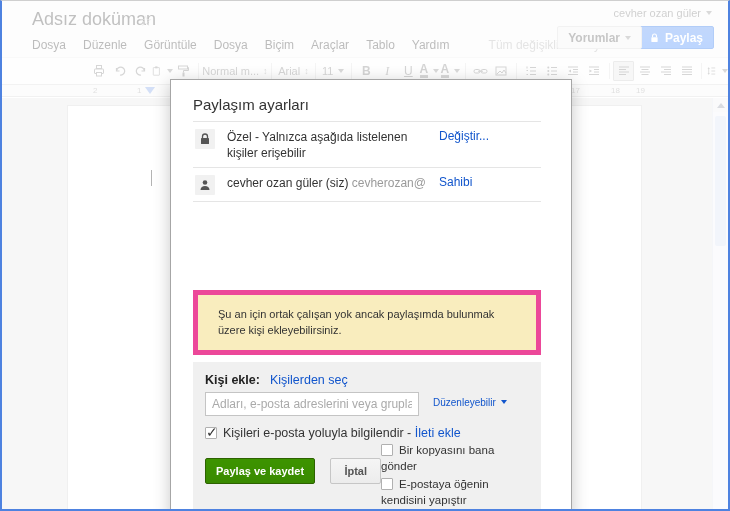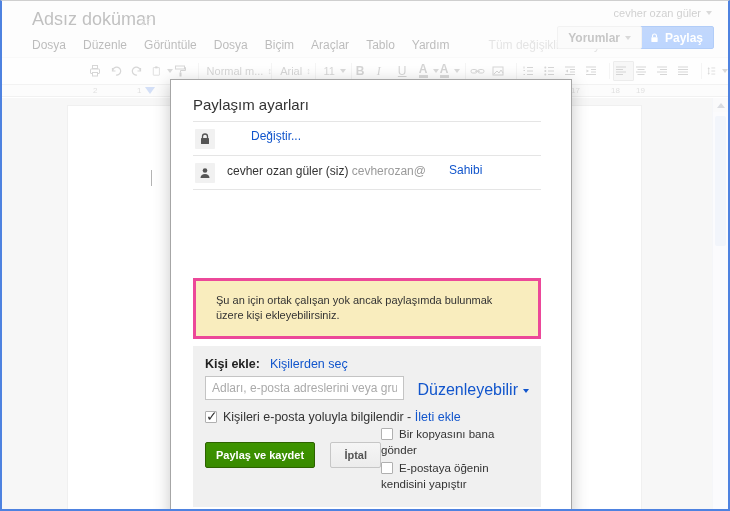--- a/index.html
+++ b/index.html
@@ -20,21 +20,21 @@
   .menubar span{margin-right:17px;cursor:default;margin-top:37px;}
   .save-status{color:#b5b5b5;margin-left:22px;}
   .hbtn{position:absolute;top:25px;height:23px;font-size:12px;font-weight:bold;border-radius:2px;
         display:flex;align-items:center;padding:0 10px;}
   .btn-comments{right:86px;background:#f5f5f5;border:1px solid #dcdcdc;color:#666;}
   .btn-share{right:14px;background:linear-gradient(#5a95f5,#4d90fe);border:1px solid #3079ed;color:#fff;gap:5px;}
   
   .toolbar{position:absolute;left:0;top:56px;right:0;height:28px;background:#fbfbfb;
            border-top:1px solid #efefef;border-bottom:1px solid #dcdcdc;
            display:flex;align-items:center;padding-left:86px;color:#8a8a8a;}
-  .tb{display:flex;align-items:center;height:20px;min-width:21px;cursor:pointer;}
+  .tb{display:flex;align-items:center;justify-content:center;height:20px;min-width:21px;cursor:pointer;}
   .tb svg{display:block;}
   .sep{width:1px;height:16px;background:#e2e2e2;margin:0 4px;}
   .dd{font-size:11px;color:#8f8f8f;padding:0 4px;white-space:nowrap;}
   .updn{font-size:9px;color:#aaa;margin-left:4px;}
   .ltr{font-size:12px;font-weight:bold;color:#8c8c8c;}
   .ltr.i{font-style:italic;font-weight:normal;font-family:"Liberation Serif",serif;}
   .ltr.u{text-decoration:underline;font-weight:normal;}
   .abar{border-bottom:3px solid #9a9a9a;line-height:11px;}
   .sel{background:#eaeaea;border:1px solid #ccc;border-radius:1px;}
   
@@ -57,32 +57,32 @@
        border:1px solid #a6a6a6;box-shadow:0 4px 16px rgba(0,0,0,0.22);font-size:12px;color:#333;}
   .dlg-in{margin:16px 30px 0 22px;}
   .dlg-title{font-size:15px;color:#333;}
   .access-h{margin-top:23px;font-size:12px;color:#333;}
   .rows{margin-top:8px;border-top:1px solid #e5e5e5;}
   .row{display:flex;align-items:flex-start;padding:7px 0 6px 2px;border-bottom:1px solid #e5e5e5;}
   .icoBox{width:20px;height:20px;background:#f1f1f1;border-radius:1px;display:flex;align-items:center;
           justify-content:center;flex:0 0 20px;margin-right:12px;}
   .row-text{flex:0 0 198px;line-height:1.35;}
   .gmail{color:#9a9a9a;}
-  .row-action{margin-left:24px;}
+  .row-action{margin-left:14px;}
   a.lnk{color:#15c;text-decoration:none;cursor:pointer;}
   .spacer{height:88px;}
-  .notice{background:#f9edbe;border:3px solid #ec4899;padding:12px 20px;font-size:11px;color:#333;line-height:1.4;}
+  .notice{background:#f9edbe;border:5px solid #ec4899;padding:12px 20px;font-size:11px;color:#333;line-height:1.4;}
   .gray{margin-top:7px;background:#f0f0f0;padding:11px 12px 13px;}
   .kadd{font-size:12.5px;}
   .kadd b{color:#222;}
   .kadd .lnk{margin-left:10px;}
   .irow{display:flex;margin-top:5px;}
   .inp{width:214px;height:24px;border:1px solid #c4c4c4;background:#fff;padding:2px 6px;font-size:12px;color:#333;}
   .inp::placeholder{color:#aaa;}
-  .perm{margin:5px 0 0 14px;font-size:16px;white-space:nowrap;}
+  .perm{margin:5px 0 0 14px;font-size:10px;white-space:nowrap;}
   .perm .caret{border-top-color:#15c;}
   .chkrow{margin-top:10px;font-size:12.5px;}
   .cb{display:inline-block;width:12px;height:12px;border:1px solid #b0b0b0;background:#fff;border-radius:1px;
       vertical-align:-2px;margin-right:6px;position:relative;}
   .cb.on::after{content:"✓";position:absolute;left:0;top:-4px;font-size:14px;color:#333;}
   .bottom{display:flex;margin-top:2px;}
   .btns{margin-top:16px;white-space:nowrap;}
   .btn-green{display:inline-block;background:linear-gradient(#3d9400,#398a00);border:1px solid #2d6200;
              color:#fff;font-size:11px;font-weight:bold;padding:6px 10px;border-radius:2px;cursor:pointer;}
   .btn-cancel{display:inline-block;background:linear-gradient(#f5f5f5,#ececec);border:1px solid #c6c6c6;
@@ -279,20 +279,21 @@
       <div class="dlg-title">Paylaşım ayarları</div>
 
       <div class="rows">
         <div class="row">
           <span class="icoBox">
               <svg width="14" height="14" viewBox="0 0 14 14">
                 <path d="M4.5 6V4.5a2.5 2.5 0 0 1 5 0V6" fill="none" stroke="#555" stroke-width="1.3"></path>
                 <rect x="3" y="6" width="8" height="6" rx="0.6" fill="#555"></rect>
               </svg>
             </span>
+          <span class="row-text">Özel - Yalnızca aşağıda listelenen kişiler erişebilir</span>
           <a class="lnk row-action">Değiştir...</a>
         </div>
         <div class="row">
           <span class="icoBox">
               <svg width="14" height="14" viewBox="0 0 14 14">
                 <circle cx="7" cy="4.5" r="2.3" fill="#555"></circle>
                 <path d="M2.5 12c0-2.6 2-4 4.5-4s4.5 1.4 4.5 4z" fill="#555"></path>
               </svg>
             </span>
           <span class="row-text" style="white-space:nowrap;overflow:hidden;"><span>cevher ozan güler (siz)</span> <span class="gmail">cevherozan@gmail....</span></span>

